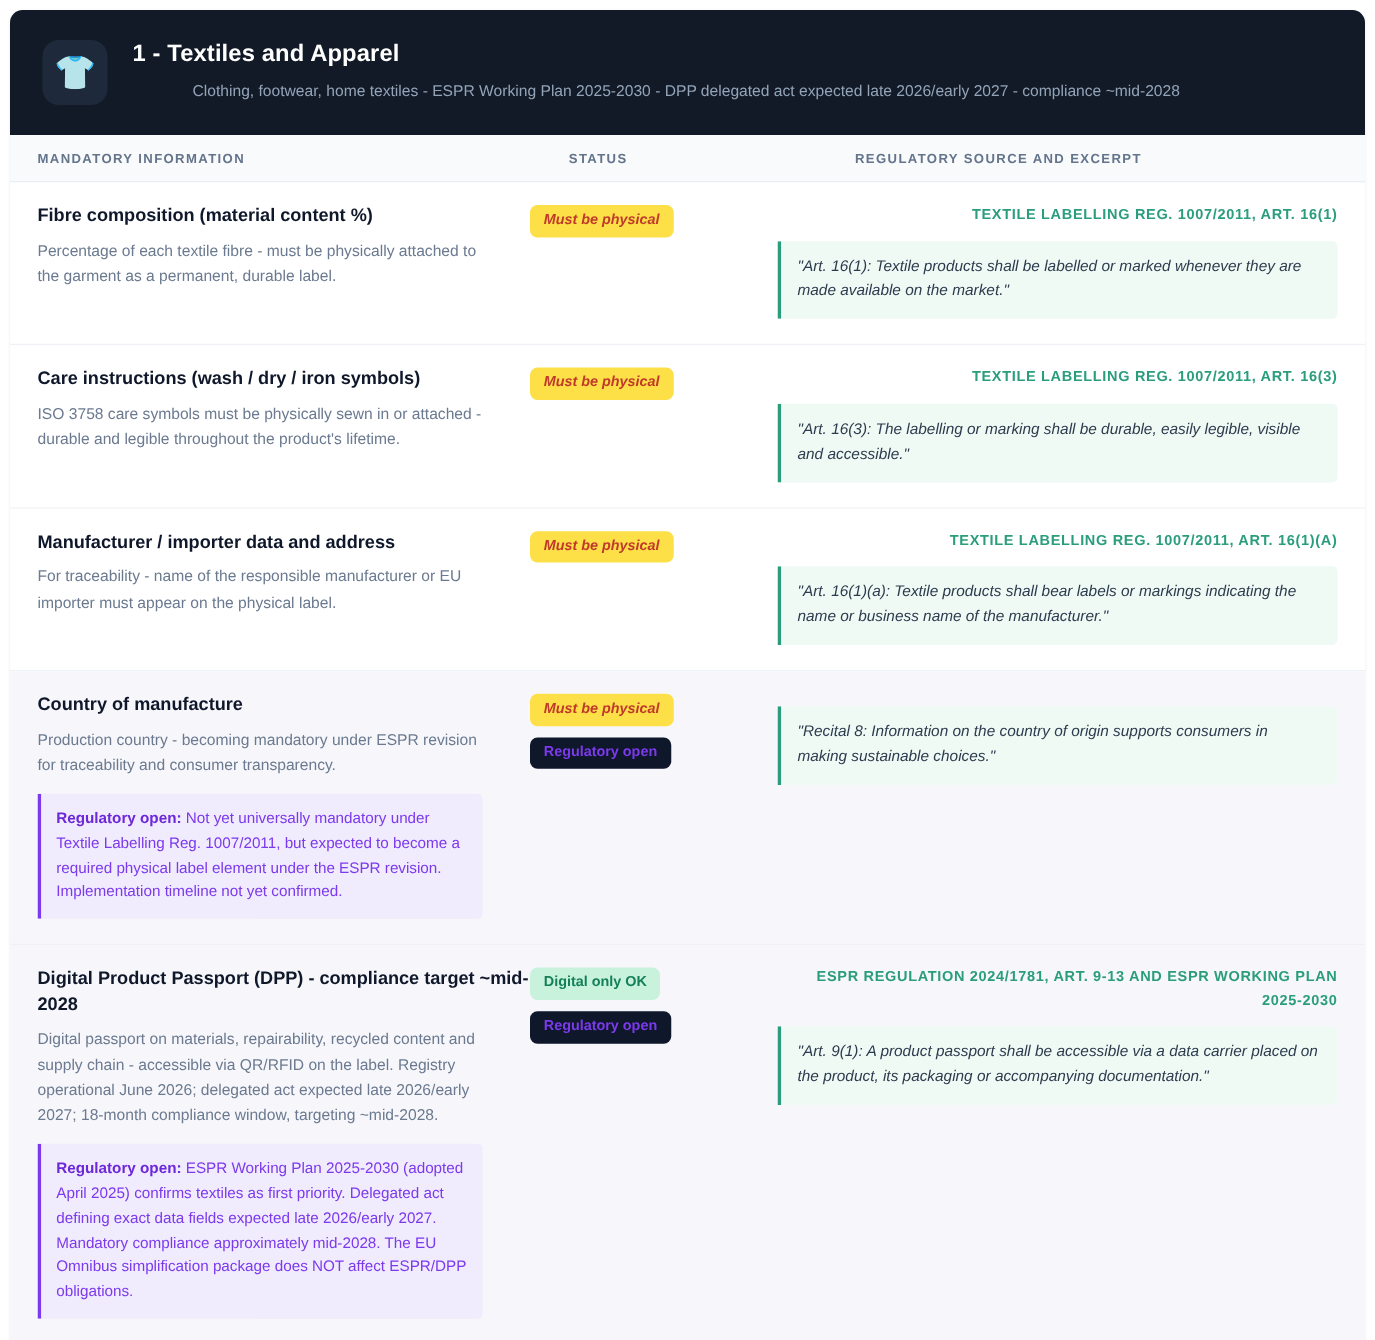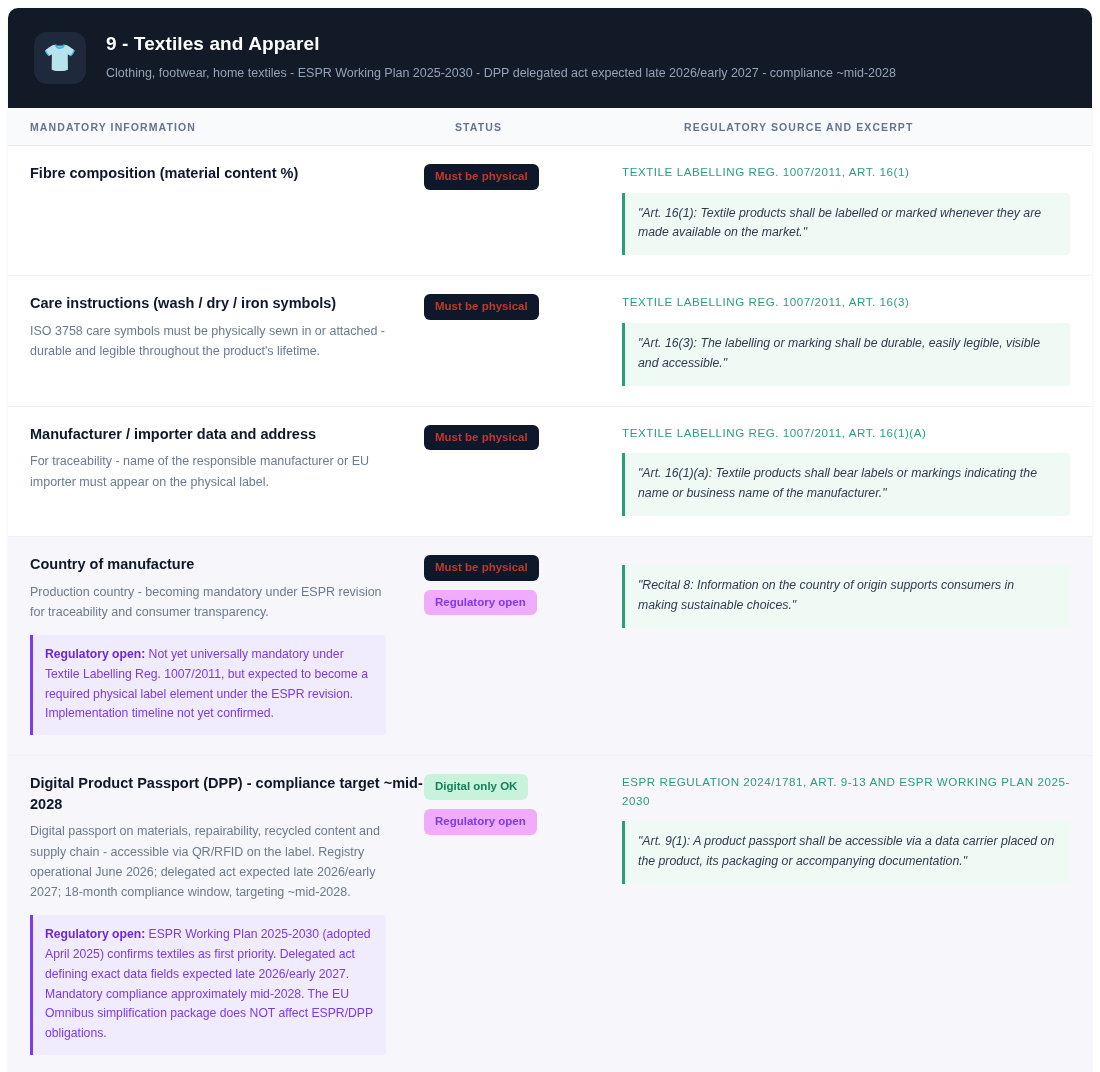--- a/index.html
+++ b/index.html
@@ -54,20 +54,21 @@
     font-size: 19px;
     font-weight: bold;
     letter-spacing: .1px;
     line-height: 1.25;
   }
   .hdr-sub {
     color: #93a3b8;
     font-size: 12.5px;
     margin-top: 8px;
     line-height: 1.45;
+    margin-left: 48px;
   }
 
   
   .colhead {
     display: flex;
     background: #f8fafc;
     border-bottom: 1px solid #e6eaf0;
     padding: 13px 0 12px 0;
     gap: 31px;
   }
@@ -122,32 +123,33 @@
   .badges { display: flex; flex-direction: column; align-items: flex-start; gap: 9px; padding-top: 1px; }
   .badge {
     display: inline-block;
     font-size: 11.5px;
     font-weight: bold;
     border-radius: 6px;
     padding: 6px 11px 7px 11px;
     line-height: 1.1;
     white-space: nowrap;
   }
-  .badge.physical { background: #0f172a; color: #c0392b; }
-  .badge.open     { background: #f0abfc; color: #7c3aed; text-align: center; }
+  .badge.physical { background: #fde047; color: #c0392b; font-style: italic; }
+  .badge.open     { background: #0f172a; color: #7c3aed; text-align: center; }
   .badge.digital  { background: #c9f2dc; color: #14805a; }
 
   
   .src-title {
     font-size: 11.6px;
-    font-weight: normal;
+    font-weight: bold;
     letter-spacing: .55px;
     color: #2a9d7c;
     text-transform: uppercase;
     line-height: 1.6;
+    text-align: right;
   }
   .quote {
     margin-top: 11px;
     background: #f0faf5;
     border-left: 3px solid #2a9d7c;
     border-radius: 0 4px 4px 0;
     padding: 11px 14px 12px 13px;
     font-size: 12.3px;
     font-style: italic;
     color: #2d3b4e;
@@ -158,35 +160,36 @@
 <body>
 
 <div class="page">
   <div class="card">
 
     <div class="hdr">
       <div class="hdr-icon">
         <span>👕</span>
       </div>
       <div class="hdr-text">
-        <div class="hdr-title">9 - Textiles and Apparel</div>
+        <div class="hdr-title">1 - Textiles and Apparel</div>
         <div class="hdr-sub">Clothing, footwear, home textiles - ESPR Working Plan 2025-2030 - DPP delegated act expected late 2026/early 2027 - compliance ~mid-2028</div>
       </div>
     </div>
 
     <div class="colhead">
       <div class="c1">MANDATORY INFORMATION</div>
       <div class="c2">STATUS</div>
       <div class="c3">REGULATORY SOURCE AND EXCERPT</div>
     </div>
 
     <div id="rows">
         <div class="row">
           <div class="c1">
             <div class="info-title">Fibre composition (material content %)</div>
+            <div class="info-desc">Percentage of each textile fibre - must be physically attached to the garment as a permanent, durable label.</div>
           </div>
           <div class="c2">
             <div class="badges">
               <span class="badge physical">Must be physical</span>
             </div>
           </div>
           <div class="c3">
             <div class="src-title">TEXTILE LABELLING REG. 1007/2011, ART. 16(1)</div>
             <div class="quote">"Art. 16(1): Textile products shall be labelled or marked whenever they are made available on the market."</div>
           </div>

